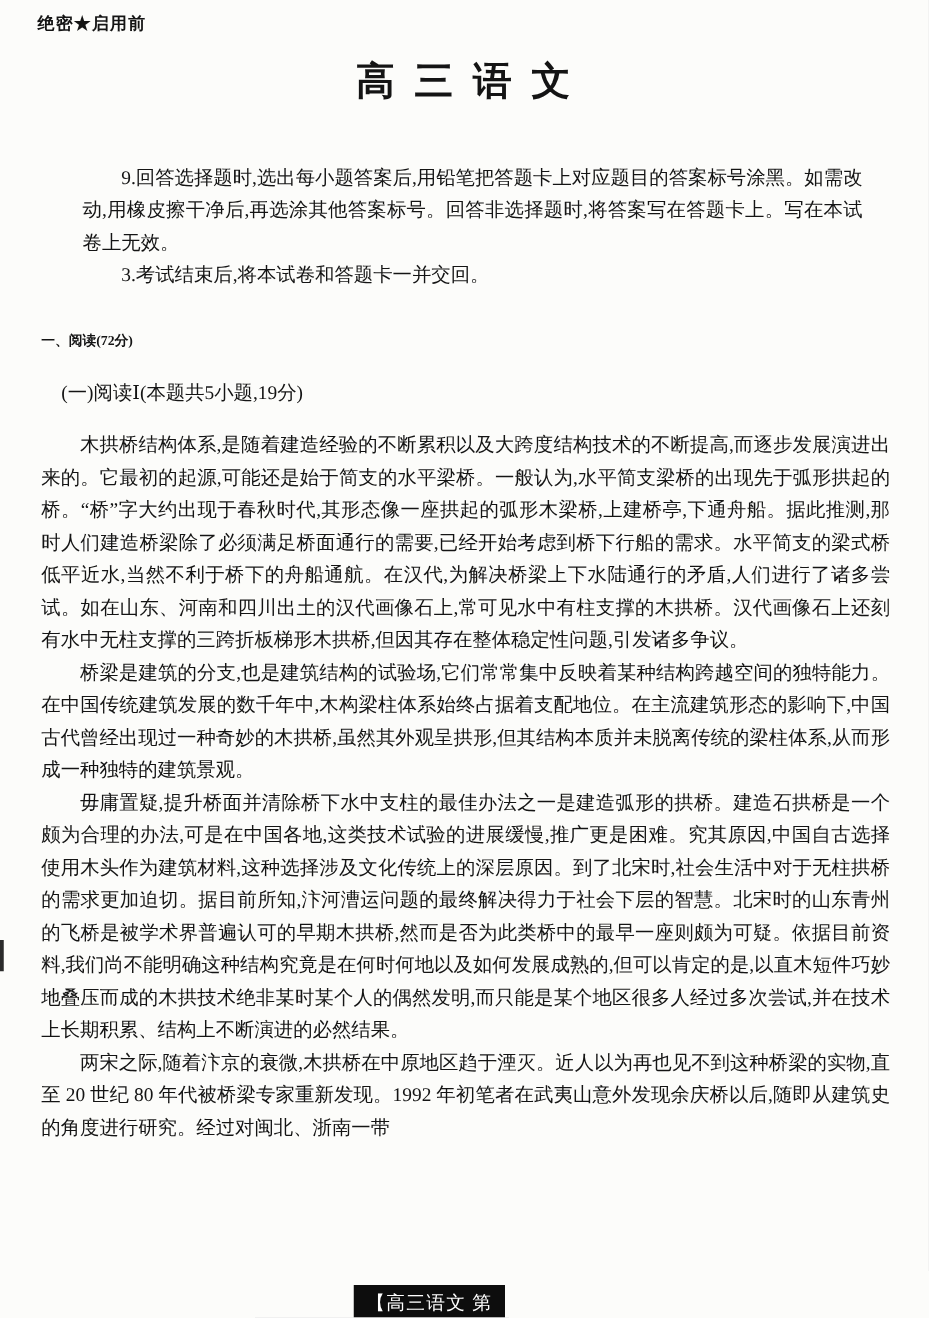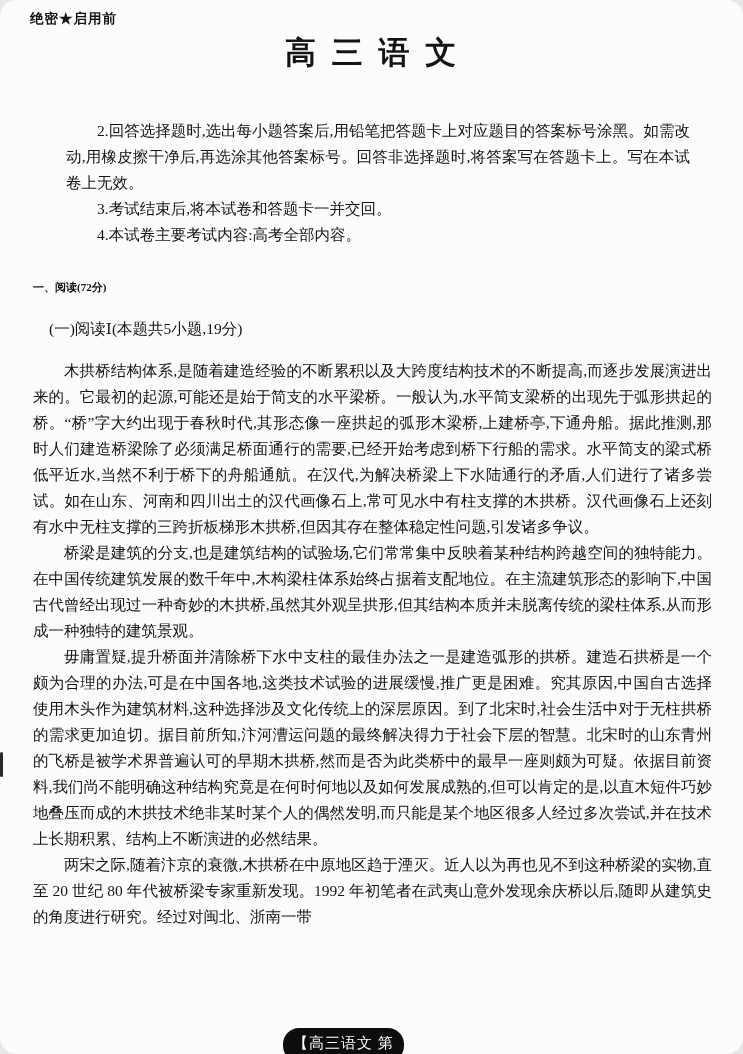--- a/index.html
+++ b/index.html
@@ -1,15 +1,15 @@
 <!DOCTYPE html>
 <html><head>
 <meta charset="utf-8">
 <style>
-  * { box-sizing: border-box; border-radius: 16px; }
+  * { box-sizing: border-box; }
   html, body { margin: 0; padding: 0; background: #e8e8e8; }
   .page {
     position: relative;
     width: 743px;
     height: 1054px;
     margin: 0 auto;
     overflow: hidden;
     background: #fcfcfa;
     color: #141414;
     font-family: "Liberation Serif", "DejaVu Serif", serif;
@@ -19,21 +19,21 @@
   .classification {
     position: absolute;
     top: 10px;
     left: 30px;
     font-size: 13.5px;
     font-weight: 700;
     letter-spacing: 1px;
   }
 
   .paper-title {
-    margin: 4px;
+    margin: 16px;
     padding-top: 28px;
     text-align: center;
     font-size: 31px;
     font-weight: 700;
     letter-spacing: 4px;
     line-height: 42px;
   }
 
   .notice {
     margin: 44px 22px 0 33px;
@@ -103,23 +103,22 @@
 
 <div class="page">
 
   <div class="classification">绝密★启用前</div>
 
   <div class="content">
 
     <h1 class="paper-title">高 三 语 文</h1>
 
     <div class="notice">
-      <p>2.回答选择题时,选出每小题答案后,用铅笔把答题卡上对应题目的答案标号涂黑。如需改动,用橡皮擦干净后,再选涂其他答案标号。回答非选择题时,将答案写在答题卡上。写在本试卷上无效。</p>
+      <p>9.回答选择题时,选出每小题答案后,用铅笔把答题卡上对应题目的答案标号涂黑。如需改动,用橡皮擦干净后,再选涂其他答案标号。回答非选择题时,将答案写在答题卡上。写在本试卷上无效。</p>
       <p>3.考试结束后,将本试卷和答题卡一并交回。</p>
-      <p>4.本试卷主要考试内容:高考全部内容。</p>
     </div>
 
     <div class="reading">
       <p class="sec-heading">一、阅读(72分)</p>
       <p class="sub-heading">(一)阅读Ⅰ(本题共5小题,19分)</p>
 
       <div class="passage">
         <p>木拱桥结构体系,是随着建造经验的不断累积以及大跨度结构技术的不断提高,而逐步发展演进出来的。它最初的起源,可能还是始于简支的水平梁桥。一般认为,水平简支梁桥的出现先于弧形拱起的桥。“桥”字大约出现于春秋时代,其形态像一座拱起的弧形木梁桥,上建桥亭,下通舟船。据此推测,那时人们建造桥梁除了必须满足桥面通行的需要,已经开始考虑到桥下行船的需求。水平简支的梁式桥低平近水,当然不利于桥下的舟船通航。在汉代,为解决桥梁上下水陆通行的矛盾,人们进行了诸多尝试。如在山东、河南和四川出土的汉代画像石上,常可见水中有柱支撑的木拱桥。汉代画像石上还刻有水中无柱支撑的三跨折板梯形木拱桥,但因其存在整体稳定性问题,引发诸多争议。</p>
         <p>桥梁是建筑的分支,也是建筑结构的试验场,它们常常集中反映着某种结构跨越空间的独特能力。在中国传统建筑发展的数千年中,木构梁柱体系始终占据着支配地位。在主流建筑形态的影响下,中国古代曾经出现过一种奇妙的木拱桥,虽然其外观呈拱形,但其结构本质并未脱离传统的梁柱体系,从而形成一种独特的建筑景观。</p>
         <p>毋庸置疑,提升桥面并清除桥下水中支柱的最佳办法之一是建造弧形的拱桥。建造石拱桥是一个颇为合理的办法,可是在中国各地,这类技术试验的进展缓慢,推广更是困难。究其原因,中国自古选择使用木头作为建筑材料,这种选择涉及文化传统上的深层原因。到了北宋时,社会生活中对于无柱拱桥的需求更加迫切。据目前所知,汴河漕运问题的最终解决得力于社会下层的智慧。北宋时的山东青州的飞桥是被学术界普遍认可的早期木拱桥,然而是否为此类桥中的最早一座则颇为可疑。依据目前资料,我们尚不能明确这种结构究竟是在何时何地以及如何发展成熟的,但可以肯定的是,以直木短件巧妙地叠压而成的木拱技术绝非某时某个人的偶然发明,而只能是某个地区很多人经过多次尝试,并在技术上长期积累、结构上不断演进的必然结果。</p>

